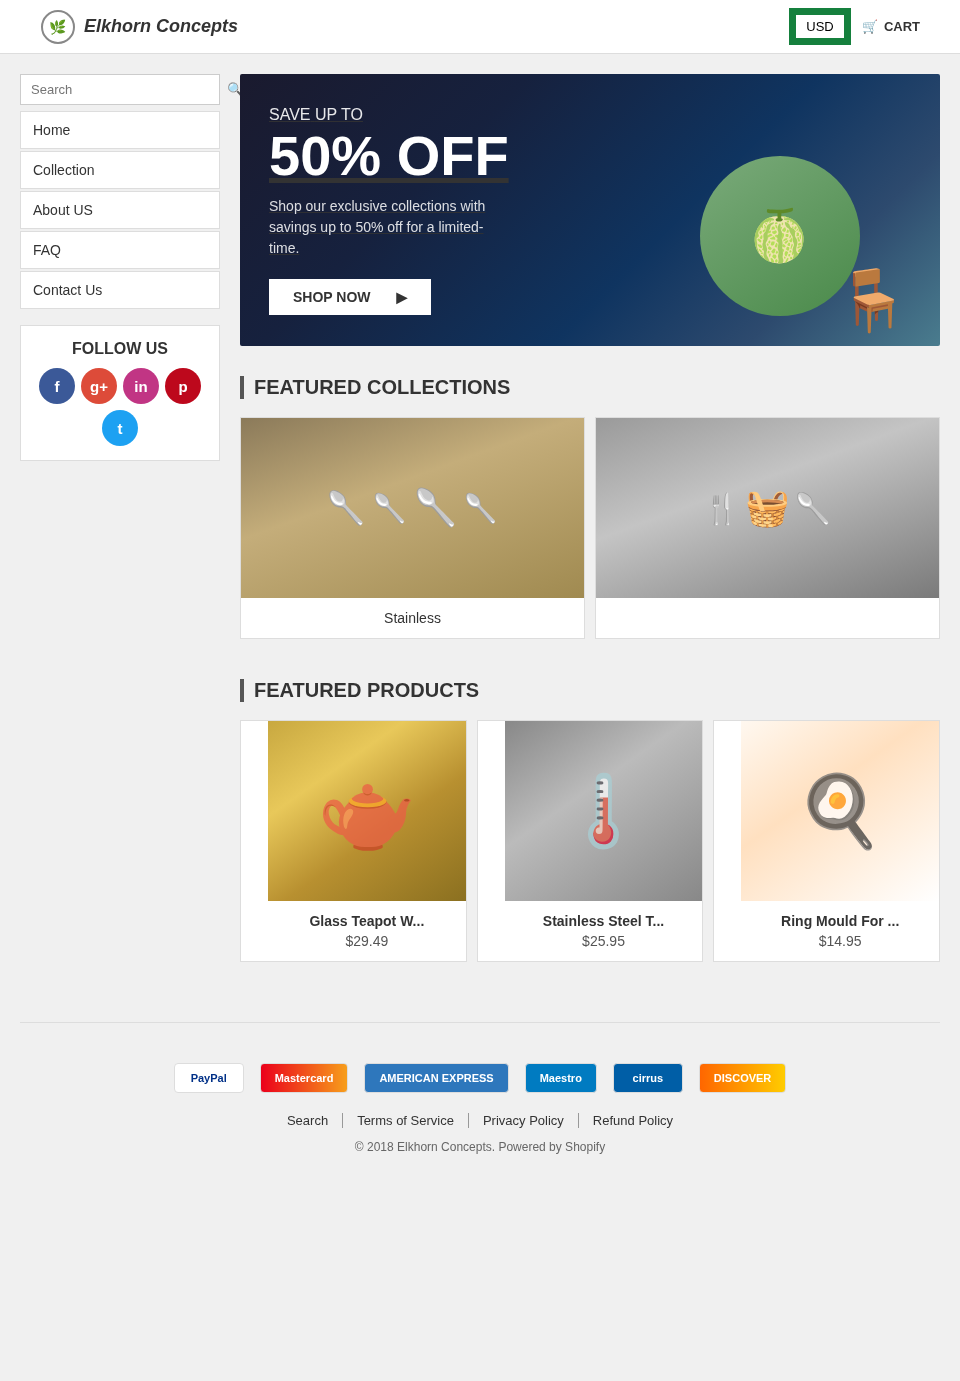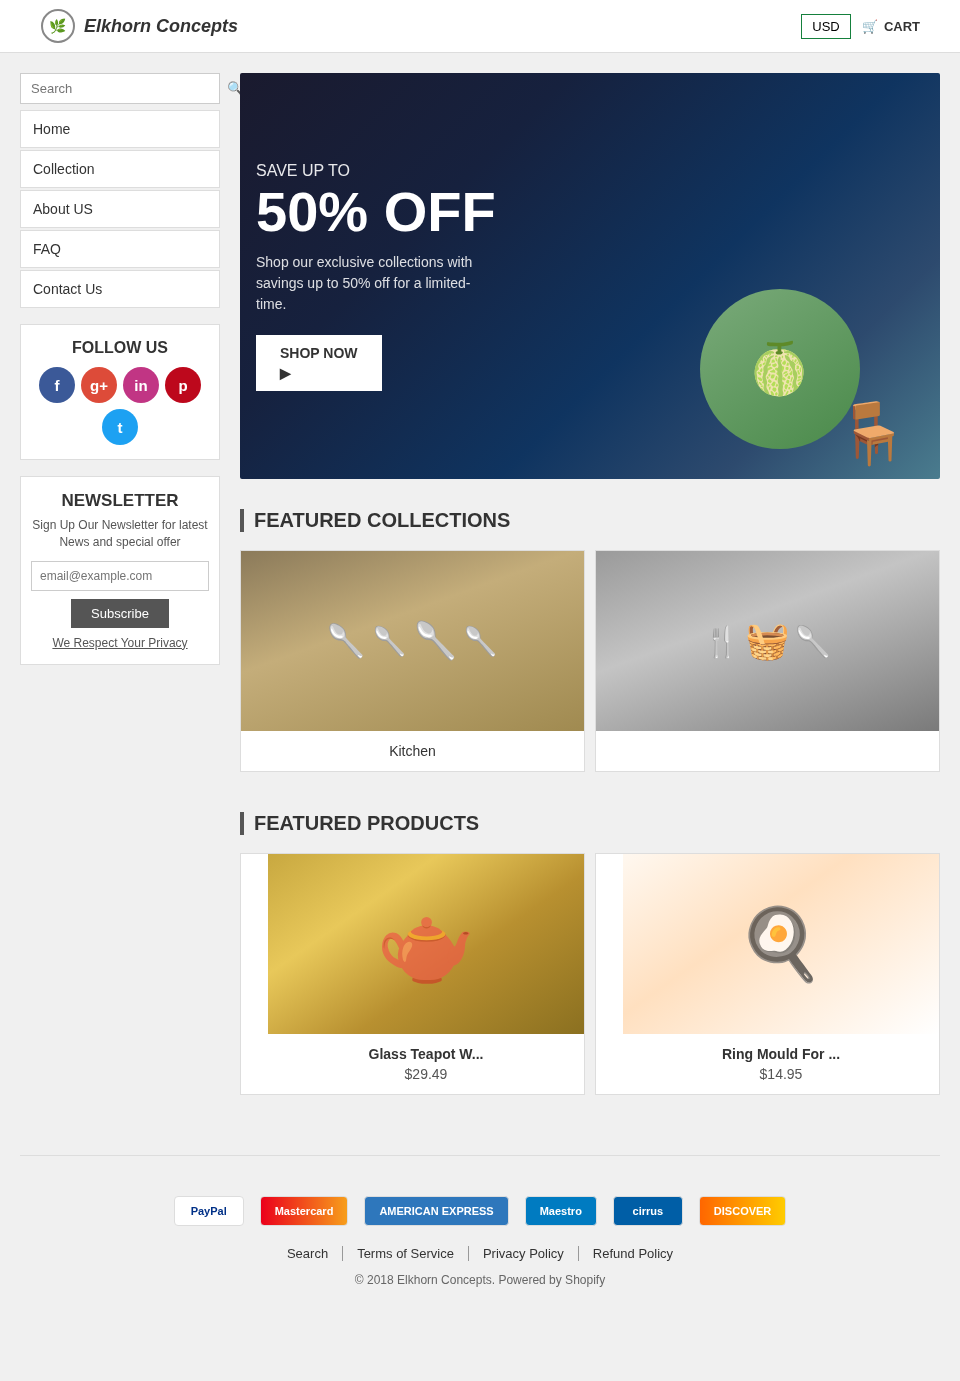--- a/index.html
+++ b/index.html
@@ -28,21 +28,21 @@
       font-weight: bold;
       color: #333;
       font-style: italic;
     }
     .header-right {
       display: flex;
       align-items: center;
       gap: 12px;
     }
     .usd-btn {
-      border: 1px solid #15803d;
+      border: 7px solid #15803d;
       background: #fff;
       padding: 4px 10px;
       font-size: 13px;
       cursor: pointer;
     }
     .cart-btn {
       background: none;
       border: none;
       font-size: 13px;
       cursor: pointer;
@@ -187,28 +187,29 @@
       cursor: pointer;
       display: block;
     }
 
     
     .content { flex: 1; }
 
     
     .hero-banner {
       background: linear-gradient(135deg, #1a1a2e 0%, #16213e 30%, #0f3460 60%, #2d4a6e 80%, #4a7c8e 100%);
-      height: 406px;
+      height: 272px;
       border-radius: 2px;
       position: relative;
       overflow: hidden;
       margin-bottom: 30px;
       display: flex;
       align-items: center;
-      padding: 16px;
+      padding: 29px;
+      text-decoration: underline;
     }
     .hero-text {
       color: #fff;
       z-index: 2;
     }
     .hero-save {
       font-size: 16px;
       font-weight: normal;
       margin-bottom: 4px;
       opacity: 0.9;
@@ -229,22 +230,21 @@
     .shop-now-btn {
       background: #fff;
       color: #333;
       border: none;
       padding: 10px 24px;
       font-size: 14px;
       font-weight: bold;
       cursor: pointer;
       display: inline-flex;
       align-items: flex-start;
-      gap: 4px;
-      flex-direction: column;
+      gap: 26px;
     }
 
     
     .section-title {
       font-size: 20px;
       font-weight: bold;
       color: #333;
       margin-bottom: 18px;
       border-left: 4px solid #555;
       padding-left: 10px;
@@ -511,28 +511,20 @@
         <div class="social-icon fb">f</div>
         <div class="social-icon gp">g+</div>
         <div class="social-icon ig">in</div>
         <div class="social-icon pt">p</div>
       </div>
       <div class="social-icons" style="margin-top:6px;">
         <div class="social-icon tw">t</div>
       </div>
     </div>
 
-    <div class="newsletter-box">
-      <div class="newsletter-title">NEWSLETTER</div>
-      <div class="newsletter-desc">Sign Up Our Newsletter for latest News and special offer</div>
-      <input class="newsletter-input" type="email" placeholder="email@example.com" style="">
-      <br>
-      <button class="subscribe-btn">Subscribe</button>
-      <a class="privacy-link" href="#">We Respect Your Privacy</a>
-    </div>
 
   </aside>
 
   <main class="content">
 
     <div class="hero-banner">
       <div class="hero-text">
         <div class="hero-save">
           <span>SAVE</span> <span>UP TO</span>
         </div>
@@ -552,21 +544,21 @@
       <div class="collections-grid">
 
 
         <div class="collection-card">
           <div class="collection-img homeware-img" style="height:180px;background:linear-gradient(160deg,#8b7a5a 0%,#c4ad7a 40%,#a08a50 100%);display:flex;align-items:center;justify-content:center;gap:6px;">
             <div style="font-size:32px;">🥄</div>
             <div style="font-size:28px;">🥄</div>
             <div style="font-size:36px;">🥄</div>
             <div style="font-size:28px;">🥄</div>
           </div>
-          <div class="collection-label">Kitchen</div>
+          <div class="collection-label">Stainless</div>
         </div>
 
         <div class="collection-card">
           <div class="collection-img kitchen-gadgets-img" style="height:180px;background:linear-gradient(160deg,#9a9a9a 0%,#c4c4c4 40%,#7a7a7a 100%);display:flex;align-items:center;justify-content:center;gap:4px;">
             <div style="font-size:30px;">🍴</div>
             <div style="font-size:36px;">🧺</div>
             <div style="font-size:30px;">🥄</div>
           </div>
         </div>
 
@@ -578,20 +570,27 @@
       <div class="products-grid">
 
         <div class="product-card">
           <div class="product-img-container teapot-img"></div>
           <div class="product-info">
             <div class="product-name">Glass Teapot W...</div>
             <div class="product-price">$29.49</div>
           </div>
         </div>
 
+        <div class="product-card">
+          <div class="product-img-container steel-img"></div>
+          <div class="product-info">
+            <div class="product-name">Stainless Steel T...</div>
+            <div class="product-price">$25.95</div>
+          </div>
+        </div>
 
         <div class="product-card">
           <div class="product-img-container ring-img"></div>
           <div class="product-info">
             <div class="product-name">Ring Mould For ...</div>
             <div class="product-price">$14.95</div>
           </div>
         </div>
 
       </div>

